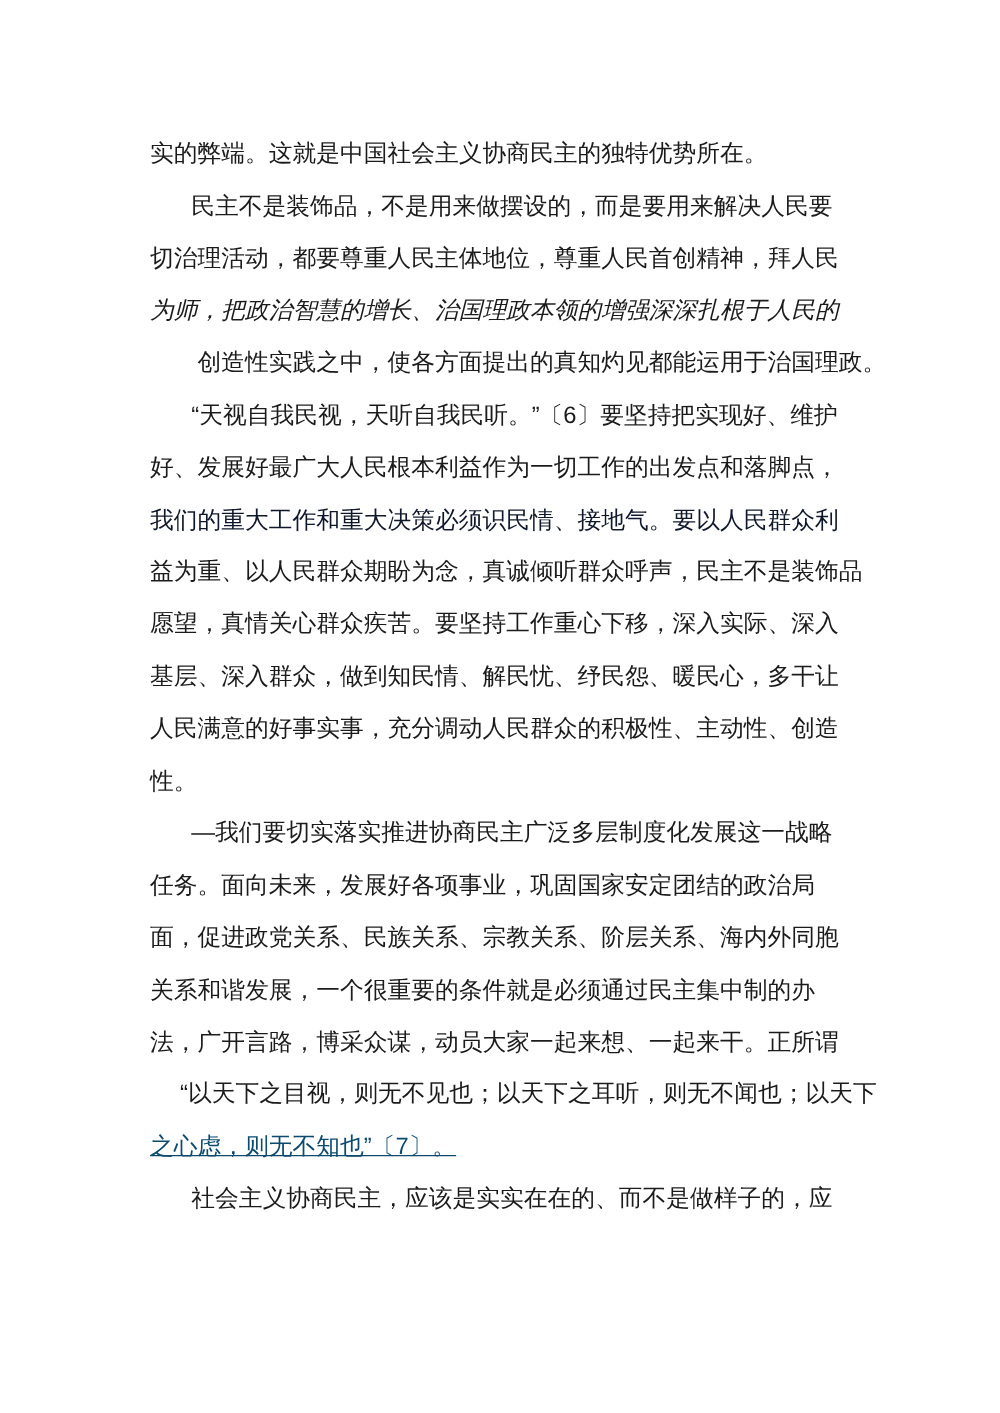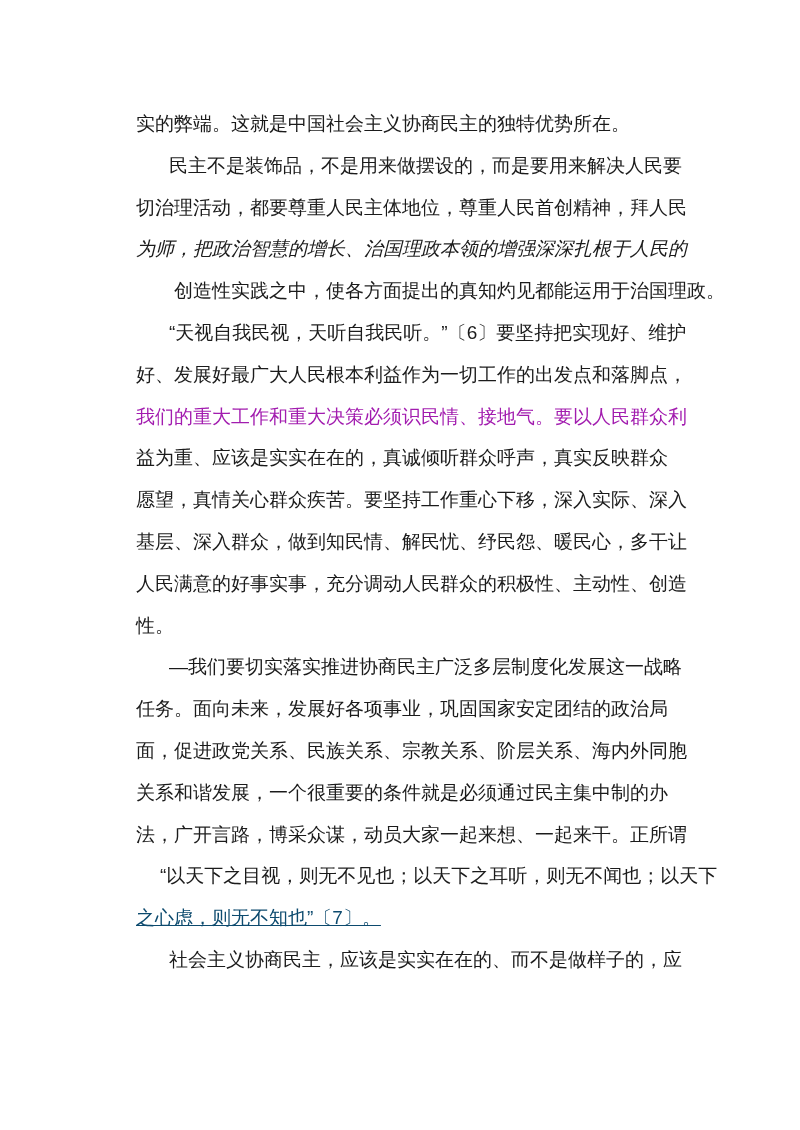--- a/index.html
+++ b/index.html
@@ -10,21 +10,21 @@
   .page {
     position: relative;
     width: 800px;
     height: 1130px;
     background: #ffffff;
     overflow: hidden;
     font-family: "Liberation Sans", "DejaVu Sans", sans-serif;
   }
   .text-block {
     position: absolute;
-    left: 136px;
+    left: 120px;
     top: 103px;
     width: 560px;
   }
   .text-line {
     height: 41.8px;
     line-height: 41.8px;
     font-size: 19px;
     color: #1b1b1b;
     white-space: nowrap;
     letter-spacing: 0px;
@@ -38,22 +38,22 @@
 
 <div class="page">
   <div class="text-block">
       <div class="text-line" style="color: rgb(27, 27, 27);">实的弊端。这就是中国社会主义协商民主的独特优势所在。</div>
       <div class="text-line indent" style="color: rgb(27, 27, 27);">民主不是装饰品，不是用来做摆设的，而是要用来解决人民要</div>
       <div class="text-line" style="color: rgb(27, 27, 27);">切治理活动，都要尊重人民主体地位，尊重人民首创精神，拜人民</div>
       <div class="text-line" style="color: rgb(27, 27, 27); font-style: italic;">为师，把政治智慧的增长、治国理政本领的增强深深扎根于人民的</div>
       <div class="text-line" style="color: rgb(27, 27, 27); margin-left: 38px;">创造性实践之中，使各方面提出的真知灼见都能运用于治国理政。</div>
       <div class="text-line indent" style="color: rgb(27, 27, 27);">“天视自我民视，天听自我民听。”〔6〕要坚持把实现好、维护</div>
       <div class="text-line" style="color: rgb(27, 27, 27);">好、发展好最广大人民根本利益作为一切工作的出发点和落脚点，</div>
-      <div class="text-line" style="color: #a21caf;">我们的重大工作和重大决策必须识民情、接地气。要以人民群众利</div>
-      <div class="text-line" style="color: rgb(27, 27, 27);">益为重、应该是实实在在的，真诚倾听群众呼声，真实反映群众</div>
+      <div class="text-line" style="color: #0f172a;">我们的重大工作和重大决策必须识民情、接地气。要以人民群众利</div>
+      <div class="text-line" style="color: rgb(27, 27, 27);">益为重、以人民群众期盼为念，真诚倾听群众呼声，民主不是装饰品</div>
       <div class="text-line" style="color: rgb(27, 27, 27);">愿望，真情关心群众疾苦。要坚持工作重心下移，深入实际、深入</div>
       <div class="text-line" style="color: rgb(27, 27, 27);">基层、深入群众，做到知民情、解民忧、纾民怨、暖民心，多干让</div>
       <div class="text-line" style="color: rgb(27, 27, 27);">人民满意的好事实事，充分调动人民群众的积极性、主动性、创造</div>
       <div class="text-line" style="color: rgb(27, 27, 27);">性。</div>
       <div class="text-line indent" style="color: rgb(27, 27, 27);">—我们要切实落实推进协商民主广泛多层制度化发展这一战略</div>
       <div class="text-line" style="color: rgb(27, 27, 27);">任务。面向未来，发展好各项事业，巩固国家安定团结的政治局</div>
       <div class="text-line" style="color: rgb(27, 27, 27);">面，促进政党关系、民族关系、宗教关系、阶层关系、海内外同胞</div>
       <div class="text-line" style="color: rgb(27, 27, 27);">关系和谐发展，一个很重要的条件就是必须通过民主集中制的办</div>
       <div class="text-line" style="color: rgb(27, 27, 27);">法，广开言路，博采众谋，动员大家一起来想、一起来干。正所谓</div>
       <div class="text-line" style="color: rgb(27, 27, 27); margin-left: 24px;">“以天下之目视，则无不见也；以天下之耳听，则无不闻也；以天下</div>

